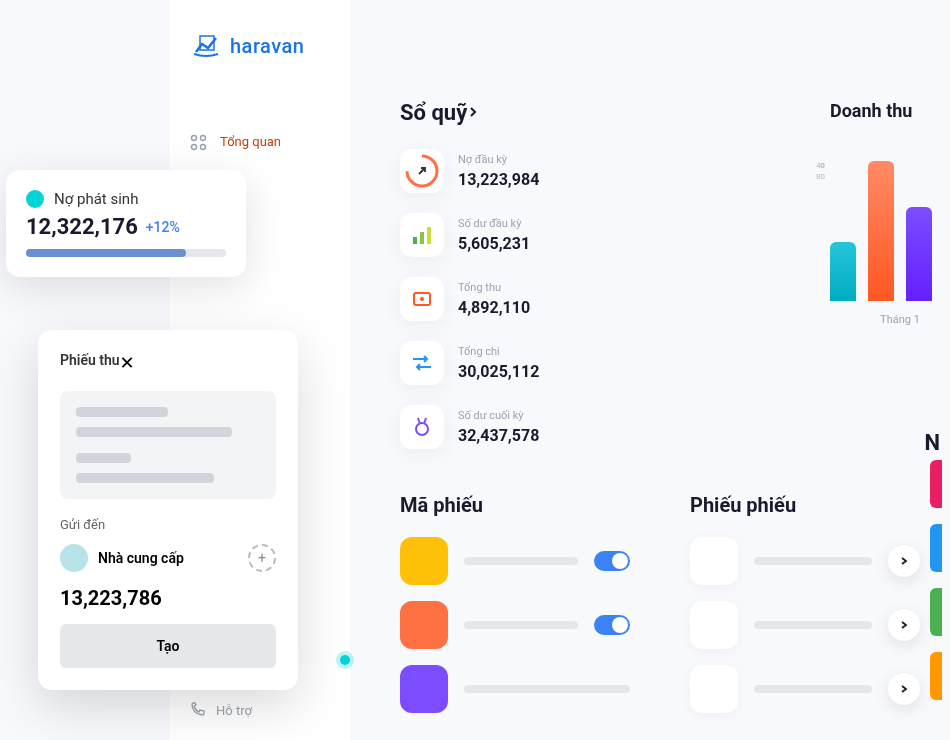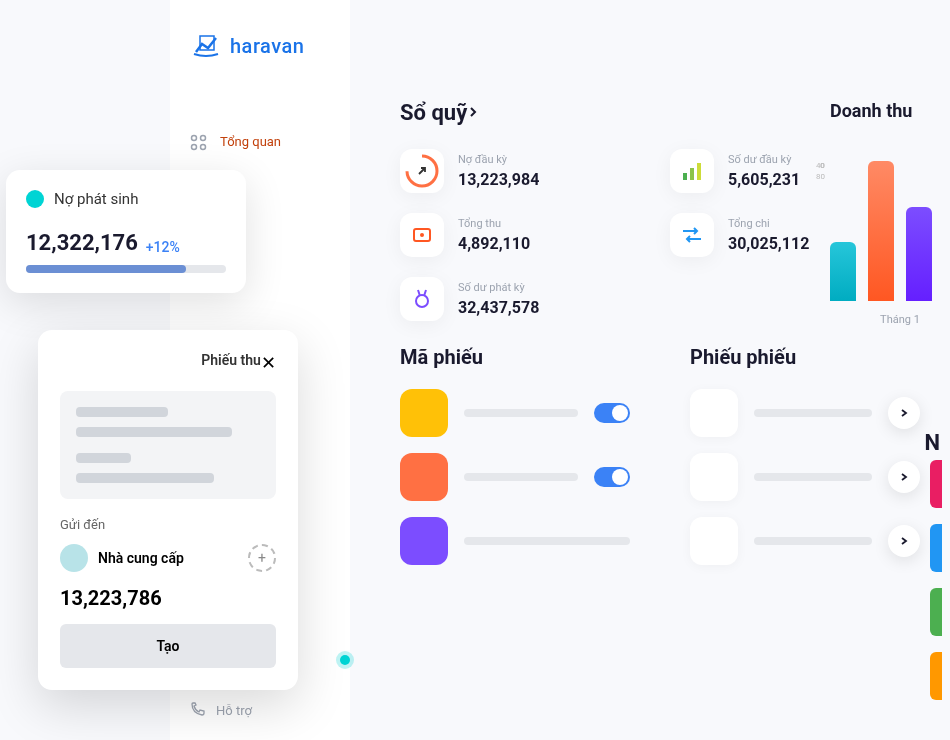--- a/index.html
+++ b/index.html
@@ -6,21 +6,21 @@
 body{background:#f8f9fc;overflow:hidden;width:950px;height:740px;position:relative}
 .sidebar{position:absolute;left:170px;top:0;width:180px;height:740px;background:#fff;padding:30px 20px}
 .logo{display:flex;align-items:center;gap:8px;margin-bottom:60px}
 .logo-icon{width:32px;height:32px;position:relative}
 .logo-text{color:#1a73e8;font-size:20px;font-weight:500;letter-spacing:.5px}
 .nav-item{display:flex;align-items:flex-start;gap:12px;padding:12px 0;color:#c2410c;font-size:13px;cursor:pointer}
 .nav-icon{width:18px;height:18px}
 .main{position:absolute;left:370px;top:0;width:580px;height:740px;padding:100px 30px 0}
 .section-header{display:flex;align-items:center;justify-content:flex-start;margin-bottom:24px}
 .section-title{font-size:22px;font-weight:700;color:#1a1a2e}
-.stat-grid{display:grid;grid-template-columns:1fr 1fr;gap:20px;margin-bottom:24px}
+.stat-grid{display:grid;grid-template-columns:1fr;gap:20px;margin-bottom:44px}
 .stat-card{display:flex;align-items:center;gap:14px}
 .stat-icon{width:44px;height:44px;border-radius:12px;display:flex;align-items:center;justify-content:center;background:#fff;box-shadow:0 4px 20px rgba(0,0,0,.05)}
 .stat-label{font-size:11px;color:#9ca3af;margin-bottom:4px}
 .stat-value{font-size:16px;font-weight:700;color:#1a1a2e}
 .columns{display:flex;gap:60px}
 .col{flex:1}
 .col-title{font-size:20px;font-weight:700;color:#1a1a2e;margin-bottom:20px}
 .code-row{display:flex;align-items:center;gap:16px;margin-bottom:16px}
 .color-box{width:48px;height:48px;border-radius:12px}
 .bar-line{height:8px;background:#e5e7eb;border-radius:4px;flex:1}
@@ -30,30 +30,30 @@
 .white-box{width:48px;height:48px;border-radius:12px;background:#fff;box-shadow:0 2px 12px rgba(0,0,0,.04)}
 .circle-btn{width:32px;height:32px;border-radius:50%;background:#fff;box-shadow:0 4px 16px rgba(0,0,0,.1);display:flex;align-items:center;justify-content:center}
 .revenue{position:absolute;right:-20px;top:100px;width:140px}
 .revenue-title{font-size:18px;font-weight:700;color:#1a1a2e;margin-bottom:40px}
 .chart-bars{display:flex;align-items:flex-end;gap:12px;height:140px;margin-bottom:12px}
 .bar{width:26px;border-radius:6px 6px 0 0}
 .chart-label{font-size:11px;color:#9ca3af;text-align:center}
 .color-strip{position:absolute;right:0;top:460px;width:20px}
 .strip{width:12px;height:48px;border-radius:6px 0 0 6px;margin-bottom:16px}
 .widget1{position:absolute;left:6px;top:170px;width:240px;background:#fff;border-radius:14px;box-shadow:0 10px 40px rgba(0,0,0,.12);padding:20px;z-index:10}
-.widget1-top{display:flex;gap:10px;margin-bottom:22px}
+.widget1-top{display:flex;gap:10px;margin-bottom:6px}
 .cyan-dot{width:18px;height:18px;border-radius:50%;background:#00d4d4}
 .widget1-label{font-size:15px;color:#333}
-.widget1-row{display:flex;align-items:flex-end;gap:8px;margin-bottom:10px}
+.widget1-row{display:flex;align-items:center;gap:8px;margin-bottom:10px}
 .widget1-val{font-size:22px;font-weight:700;color:#1a1a2e}
 .widget1-pct{font-size:14px;color:#3b82f6;font-weight:500}
 .prog-track{height:8px;background:#e5e7eb;border-radius:4px}
 .prog-fill{width:80%;height:100%;background:#6b8fd4;border-radius:4px}
 .widget2{position:absolute;left:38px;top:330px;width:260px;background:#fff;border-radius:14px;box-shadow:0 16px 50px rgba(0,0,0,.15);padding:22px;z-index:11}
-.widget2-head{display:flex;justify-content:flex-end;margin-bottom:18px}
+.widget2-head{display:flex;justify-content:flex-start;margin-bottom:18px}
 .widget2-title{font-size:14px;font-weight:600;color:#333}
 .close{font-size:18px;cursor:pointer}
 .gray-card{background:#f3f4f6;border-radius:8px;padding:16px;margin-bottom:18px}
 .gline{height:10px;background:#d1d5db;border-radius:4px;margin-bottom:10px}
 .send-label{font-size:13px;color:#666;margin-bottom:12px}
 .sup-row{display:flex;align-items:center;gap:10px;margin-bottom:14px}
 .sup-circle{width:28px;height:28px;border-radius:50%;background:#b8e3e8}
 .sup-name{font-size:14px;font-weight:600;flex:1}
 .add-btn{width:28px;height:28px;border:2px dashed #bbb;border-radius:50%;display:flex;align-items:center;justify-content:center;font-size:14px;color:#888}
 .amt{font-size:20px;font-weight:700;margin-bottom:14px}
@@ -191,21 +191,21 @@
         </div>
     </div>
     <div class="stat-card">
       <div class="stat-icon">
           <svg width="24" height="24" viewBox="0 0 24 24">
             <circle cx="12" cy="14" r="6" fill="none" stroke="#7c4dff" stroke-width="2"></circle>
             <path d="M8 3 L10 9 M16 3 L14 9" stroke="#7c4dff" stroke-width="2"></path>
           </svg>
         </div>
       <div>
-          <div class="stat-label">Số dư phát kỳ</div>
+          <div class="stat-label">Số dư cuối kỳ</div>
           <div class="stat-value">32,437,578</div>
         </div>
     </div>
   </div>
 
   <div class="columns">
     <div class="col">
       <div class="col-title">Mã phiếu</div>
       <div class="code-row">
         <div class="color-box" style="background:#ffc107"></div>

